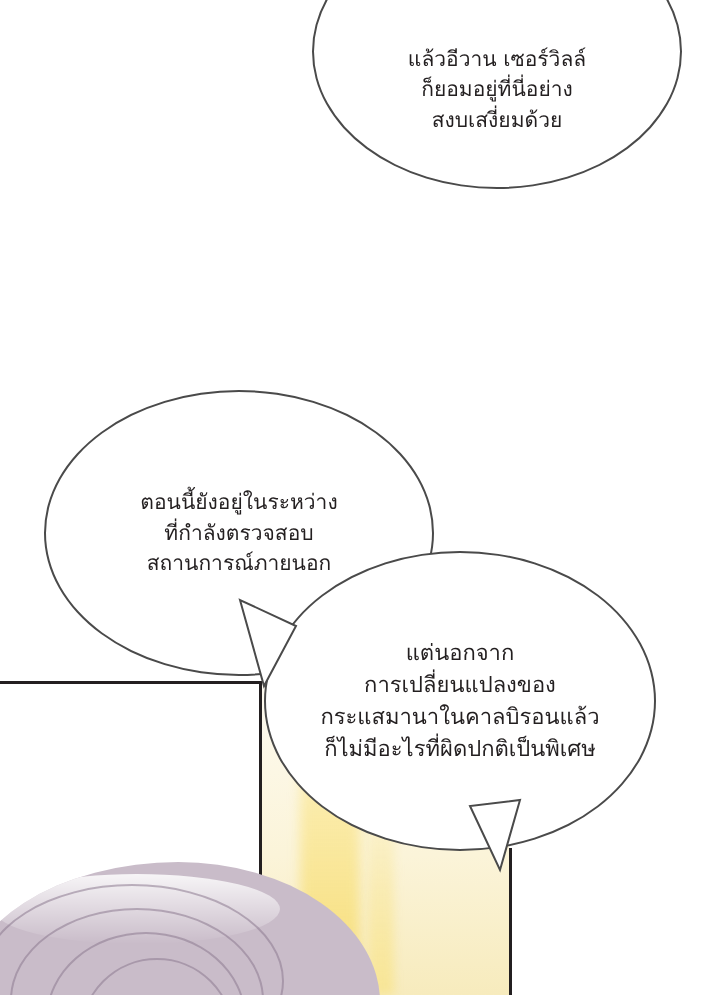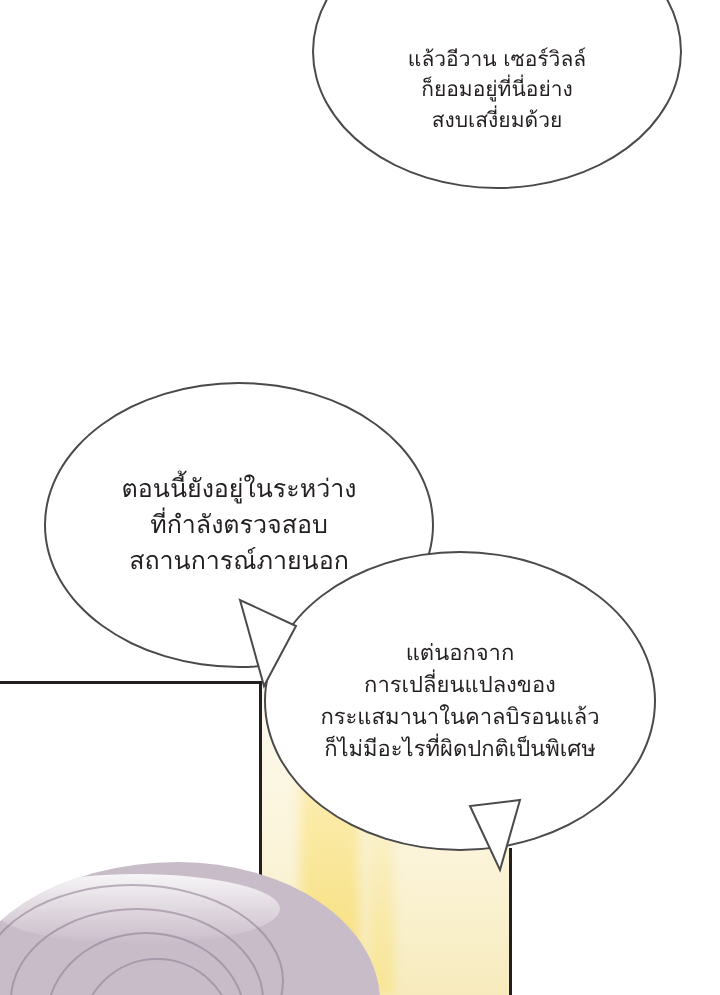--- a/index.html
+++ b/index.html
@@ -127,24 +127,24 @@
     left: 312px;
     top: -86px;
     width: 370px;
     height: 275px;
     font-size: 21px;
   }
   #bubble-1 .txt { transform: translateY(38px); }
 
   #bubble-2 {
     left: 44px;
-    top: 382px;
+    top: 390px;
     width: 390px;
     height: 286px;
-    font-size: 25px;
+    font-size: 21px;
   }
 
   #bubble-3 {
     left: 264px;
     top: 551px;
     width: 392px;
     height: 300px;
     font-size: 22px;
     z-index: 3;
   }

